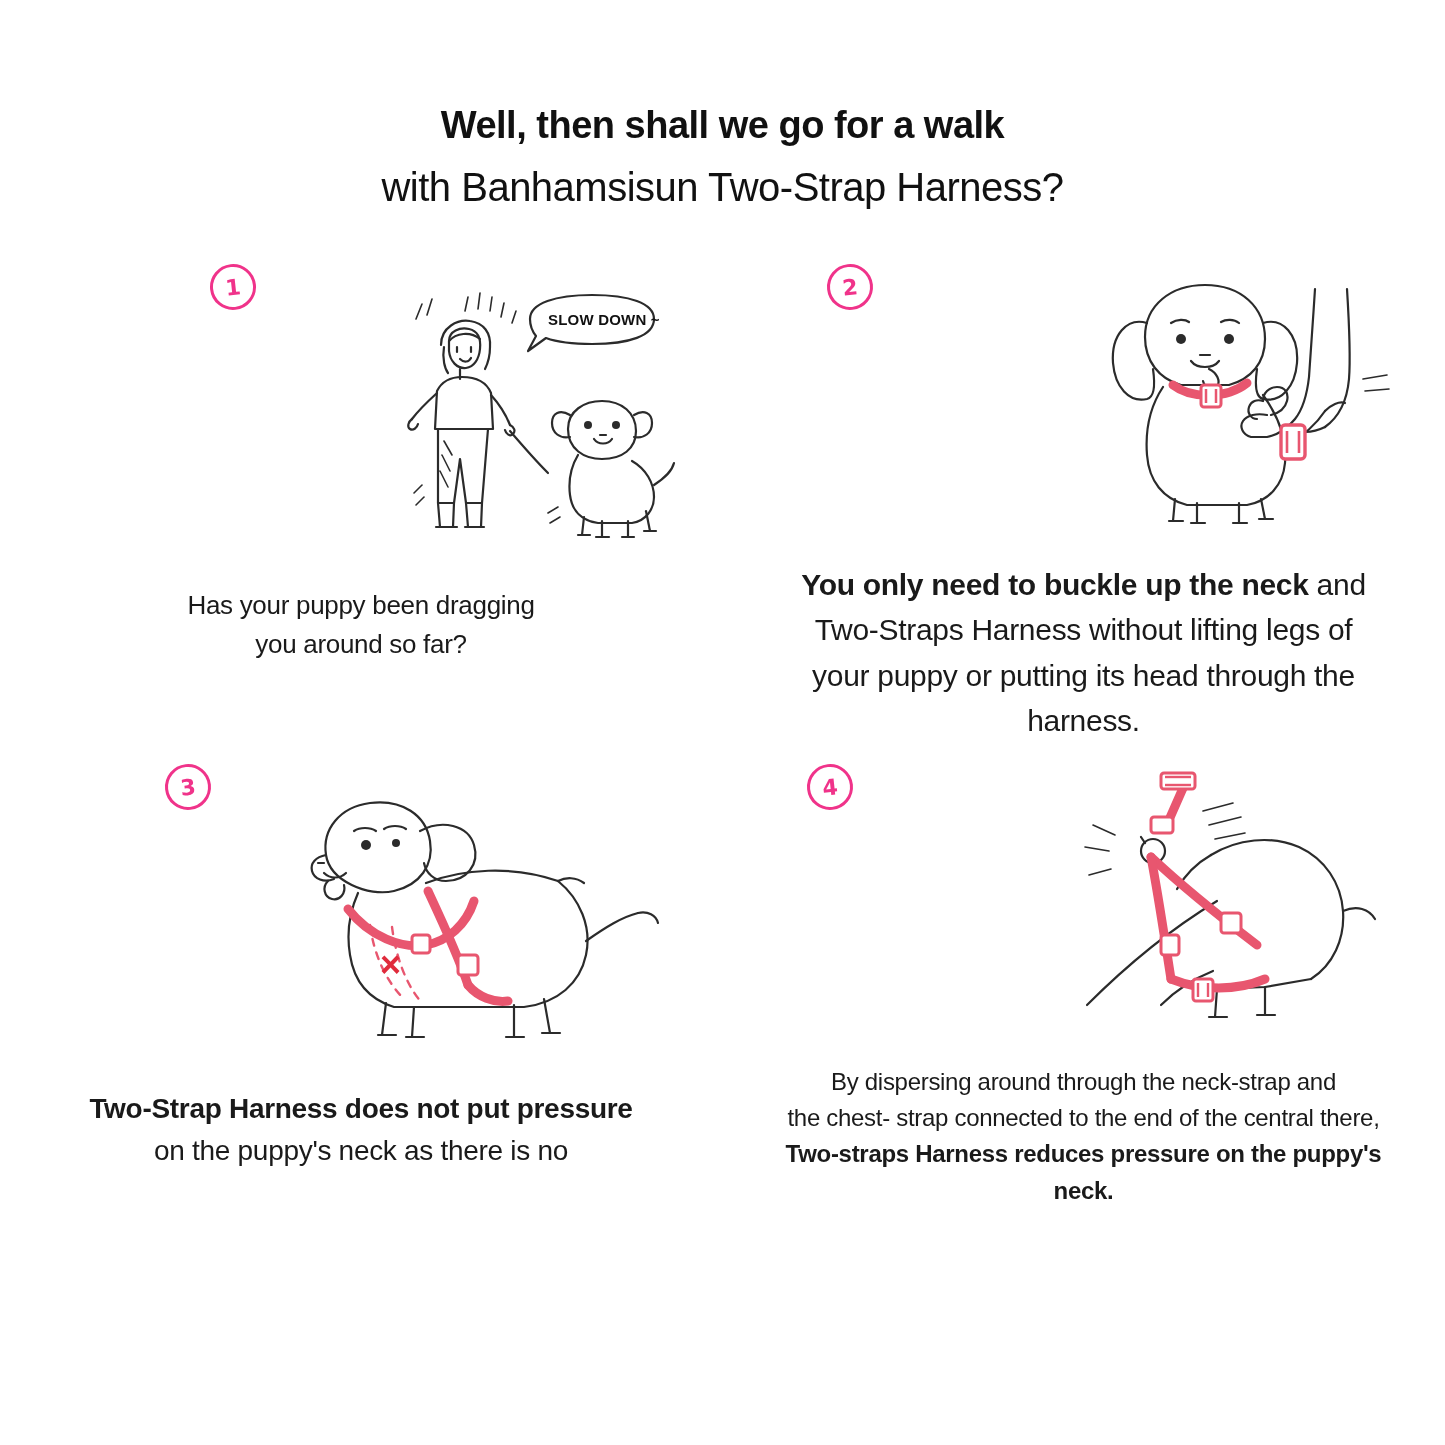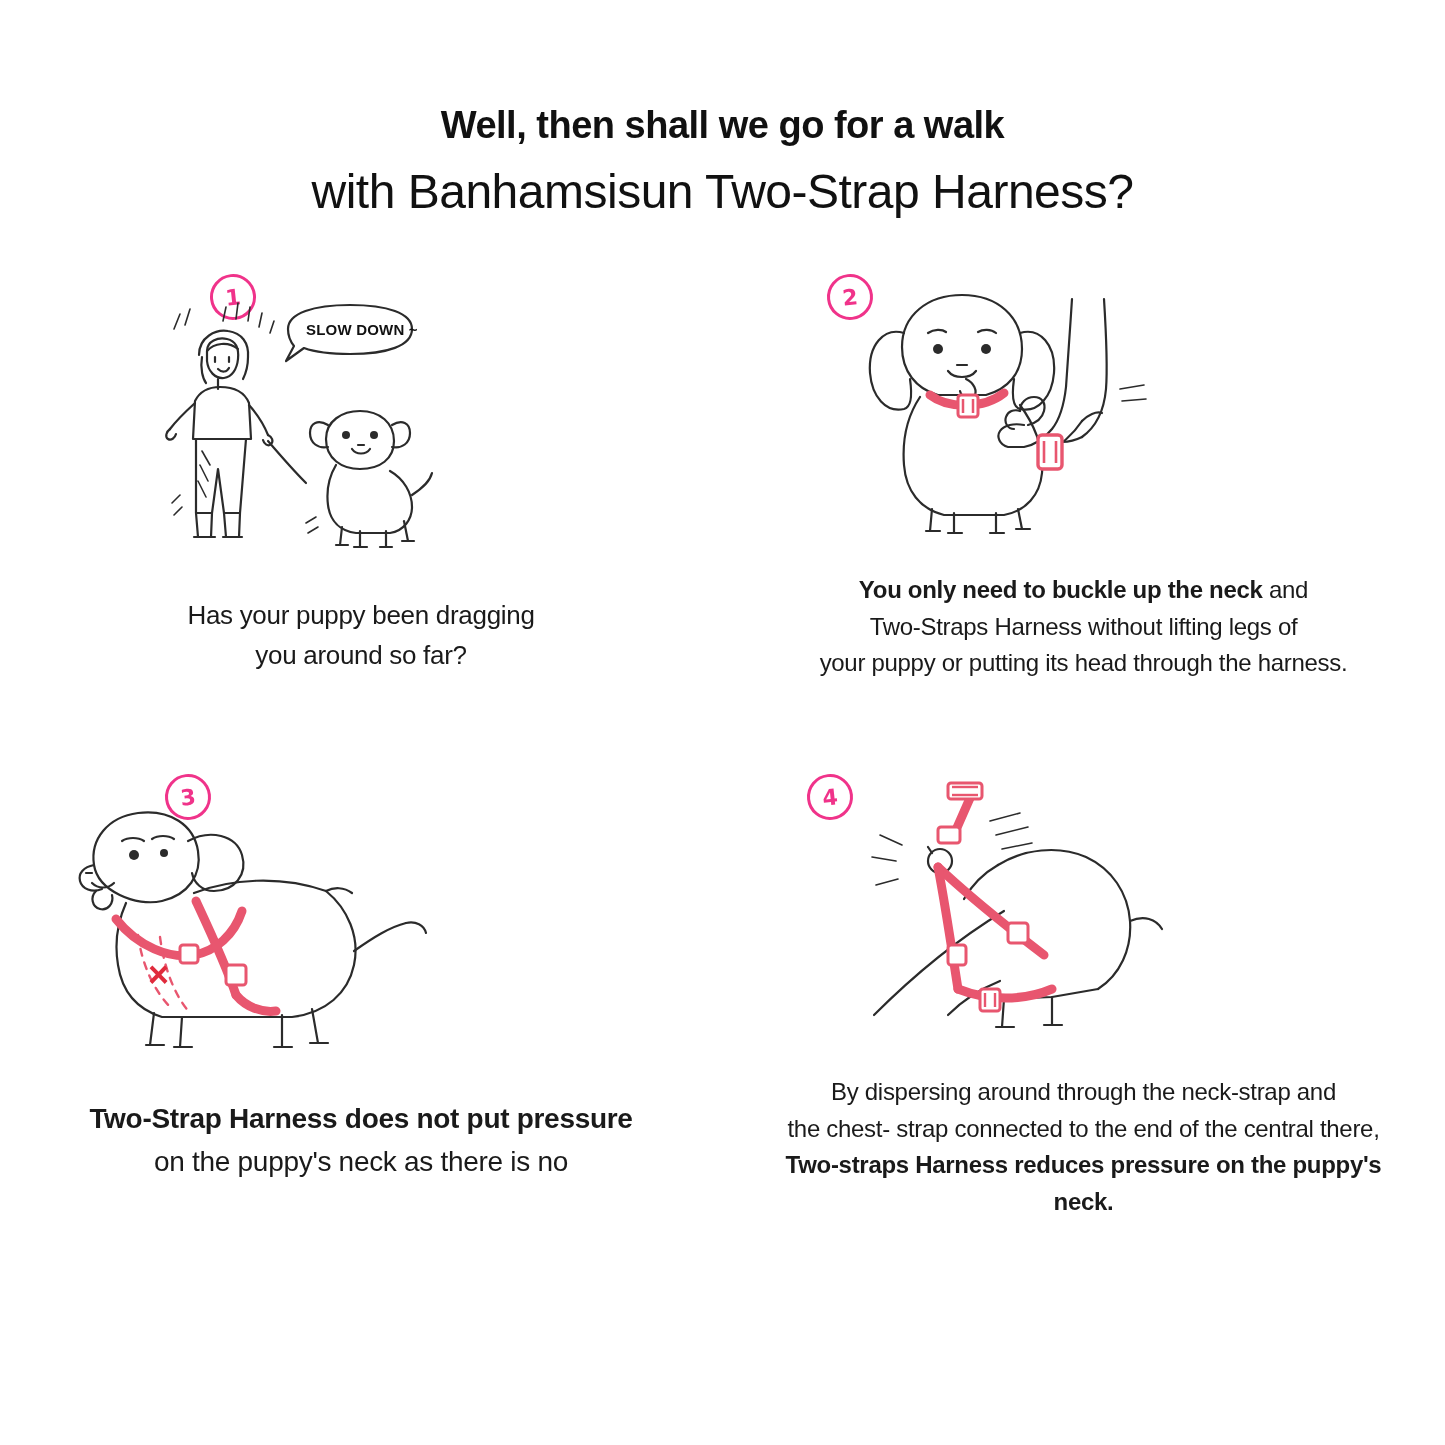--- a/index.html
+++ b/index.html
@@ -28,21 +28,21 @@
     padding-top: 102px;
   }
   .header-line1 {
     font-size: 38px;
     font-weight: bold;
     letter-spacing: -0.5px;
     line-height: 1.25;
     color: #111111;
   }
   .header-line2 {
-    font-size: 48px;
+    font-size: 40px;
     font-weight: normal;
     letter-spacing: -0.5px;
     line-height: 1.35;
     color: #111111;
     margin-top: 10px;
   }
 
   
   .grid {
     position: relative;
@@ -75,36 +75,36 @@
   .badge-1 { left: 210px; top: 10px; }
   .badge-2 { left: 105px; top: 10px; }
   .badge-3 { left: 165px; top: 10px; }
   .badge-4 { left: 85px; top: 10px; }
 
   .art {
     position: relative;
     height: 310px;
     display: flex;
     align-items: center;
-    justify-content: flex-start;
+    justify-content: flex-end;
   }
   .art.art-2 { height: 300px; }
   .art.art-3 { height: 310px; }
   .art.art-4 { height: 300px; }
 
   .caption {
     text-align: center;
     font-size: 24.5px;
     line-height: 1.52;
     color: #1a1a1a;
     letter-spacing: -0.3px;
   }
   .caption .b { font-weight: bold; }
   .caption-1 { margin-top: 22px; font-size: 26px; }
-  .caption-2 { margin-top: 8px; font-size: 24px; }
+  .caption-2 { margin-top: 8px; font-size: 30px; }
   .caption-3 { margin-top: 24px; font-size: 28px; }
   .caption-4 { margin-top: 10px; font-size: 24px; }
 
   .cell-1 .caption { padding: 0 120px; }
   .cell-2 .caption { padding: 0 30px; }
   .cell-3 .caption { padding: 0 40px; }
   .cell-4 .caption { padding: 0 10px; }
 
   svg { display: block; }
   .sk { fill: none; stroke: #2b2b2b; stroke-width: 2.2; stroke-linecap: round; stroke-linejoin: round; }

